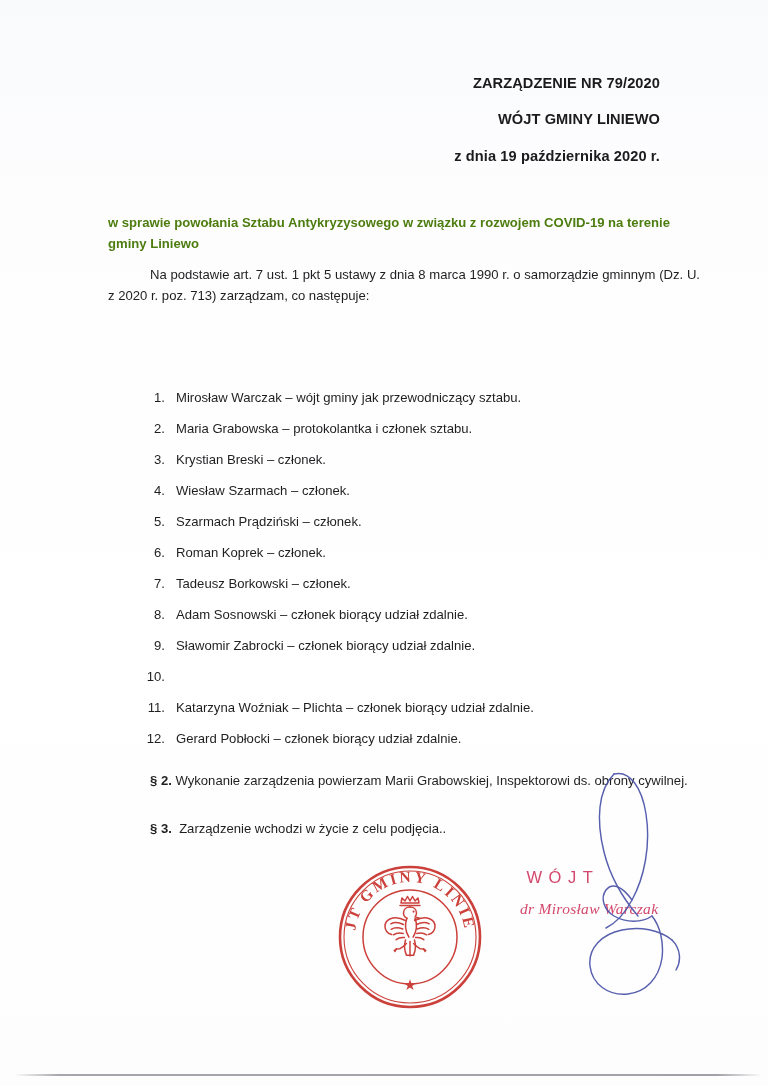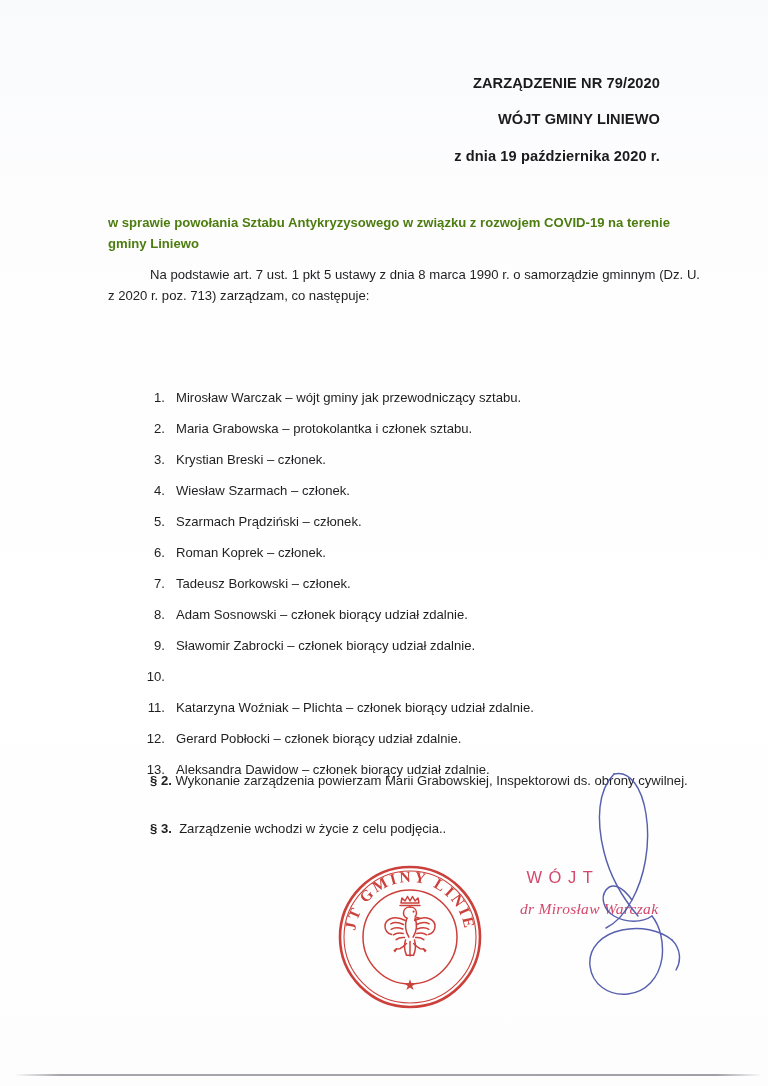--- a/index.html
+++ b/index.html
@@ -227,24 +227,20 @@
       <li>
         <span class="num">10.</span>
       </li>
       <li>
         <span class="num">11.</span>
         <span>Katarzyna Woźniak – Plichta – członek biorący udział zdalnie.</span>
       </li>
       <li>
         <span class="num">12.</span>
         <span>Gerard Pobłocki – członek biorący udział zdalnie.</span>
-      </li>
-      <li>
-        <span class="num">13.</span>
-        <span>Aleksandra Dawidow – członek biorący udział zdalnie.</span>
       </li>
     </ol>
 
     <div class="para" id="para-2">
       <span class="ind"></span><b>§ 2.</b>
       <span>Wykonanie zarządzenia powierzam Marii Grabowskiej, Inspektorowi ds. obrony cywilnej.</span>
     </div>
 
     <div class="para" id="para-3">
       <span class="ind"></span><b>§ 3.</b>&nbsp;

